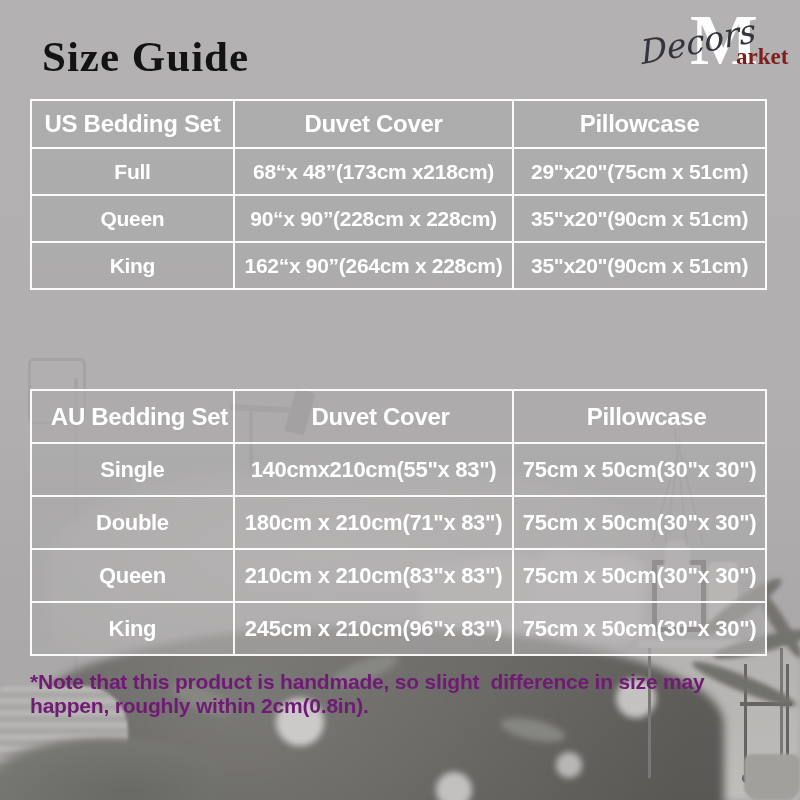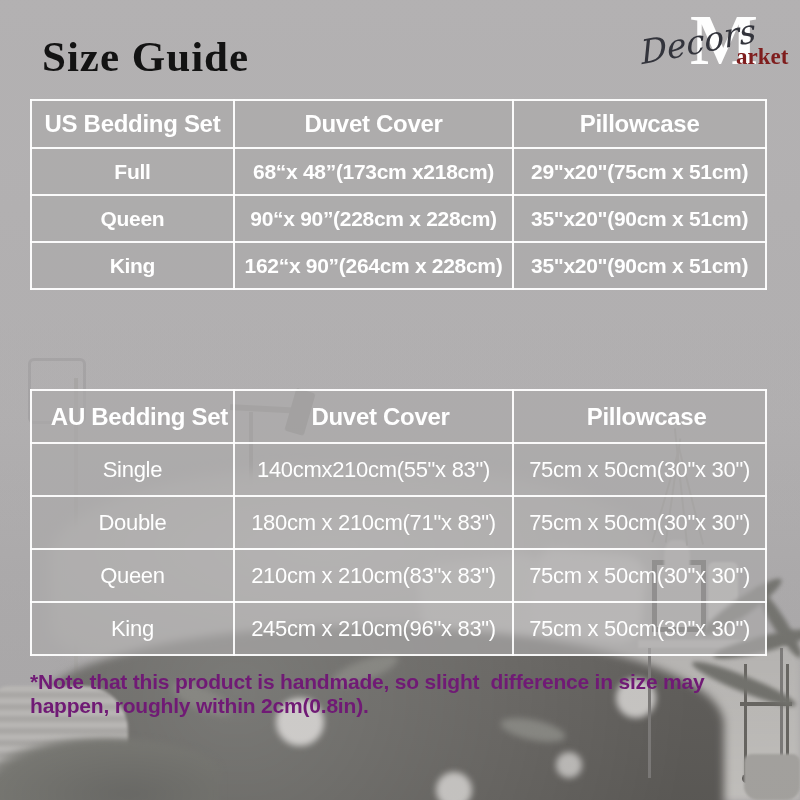--- a/index.html
+++ b/index.html
@@ -73,21 +73,21 @@
   .table-host{position:absolute;left:30px;width:737px;}
   .t1{top:99px;} .t2{top:389px;}
   table.size-table{width:100%;border-collapse:collapse;table-layout:fixed;}
   col.c0{width:27.6%;} col.c1{width:38%;} col.c2{width:34.4%;}
   .size-table th,.size-table td{border:2px solid rgba(255,255,255,.94);text-align:center;
       color:#fff;letter-spacing:-.3px;background:rgba(171,169,170,.68);
       overflow:hidden;white-space:nowrap;padding:0 2px;}
   .t1 th{height:46px;font-size:24px;font-weight:700;margin-left:41px;}
   .t1 td{height:45px;font-size:21px;font-weight:700;}
   .t2 th{height:51px;font-size:24px;font-weight:700;padding-left:16px;}
-  .t2 td{height:51px;font-size:22px;font-weight:400;}
+  .t2 td{height:51px;font-size:22px;font-weight:700;}
   .notes{position:absolute;left:30px;top:670px;width:750px;color:#701a75;}
   .note{font-size:21px;font-weight:700;line-height:1.16;letter-spacing:-.2px;
         white-space:pre-wrap;margin:0 0 13px 0;}
 </style>
 </head>
 <body>
 
 <div class="canvas">
 
   <div class="photo">

